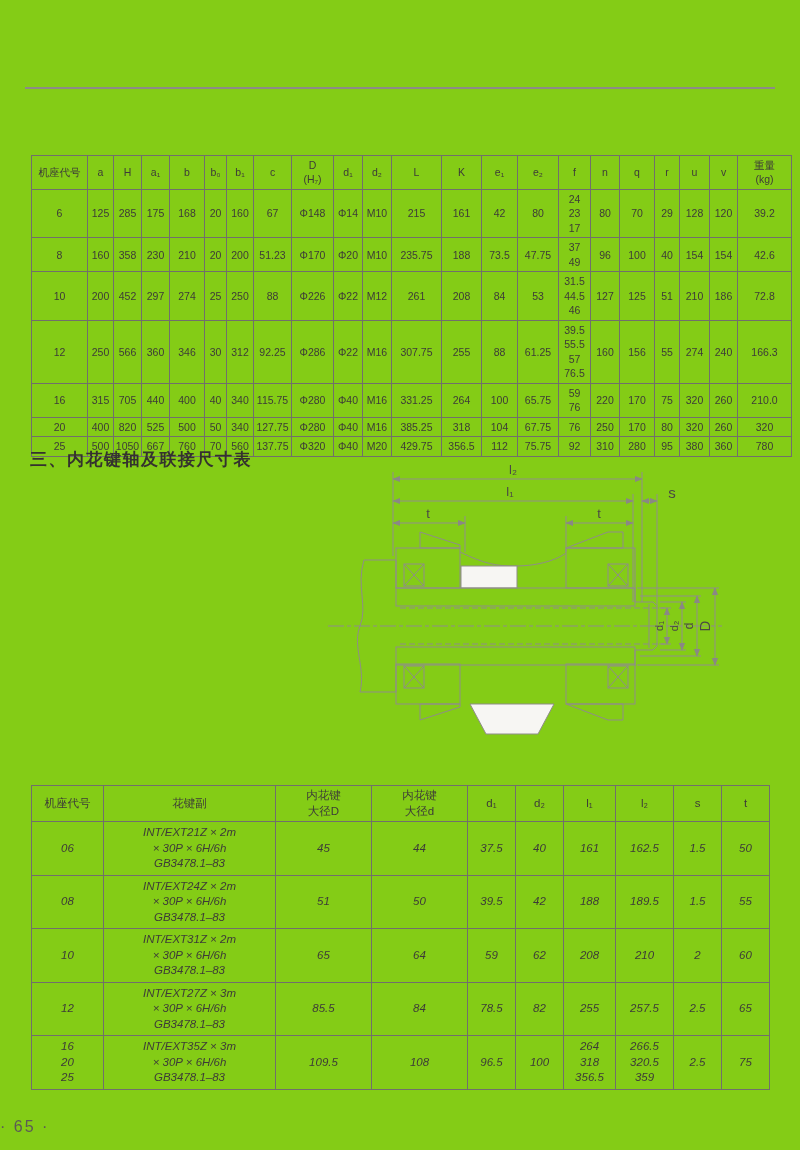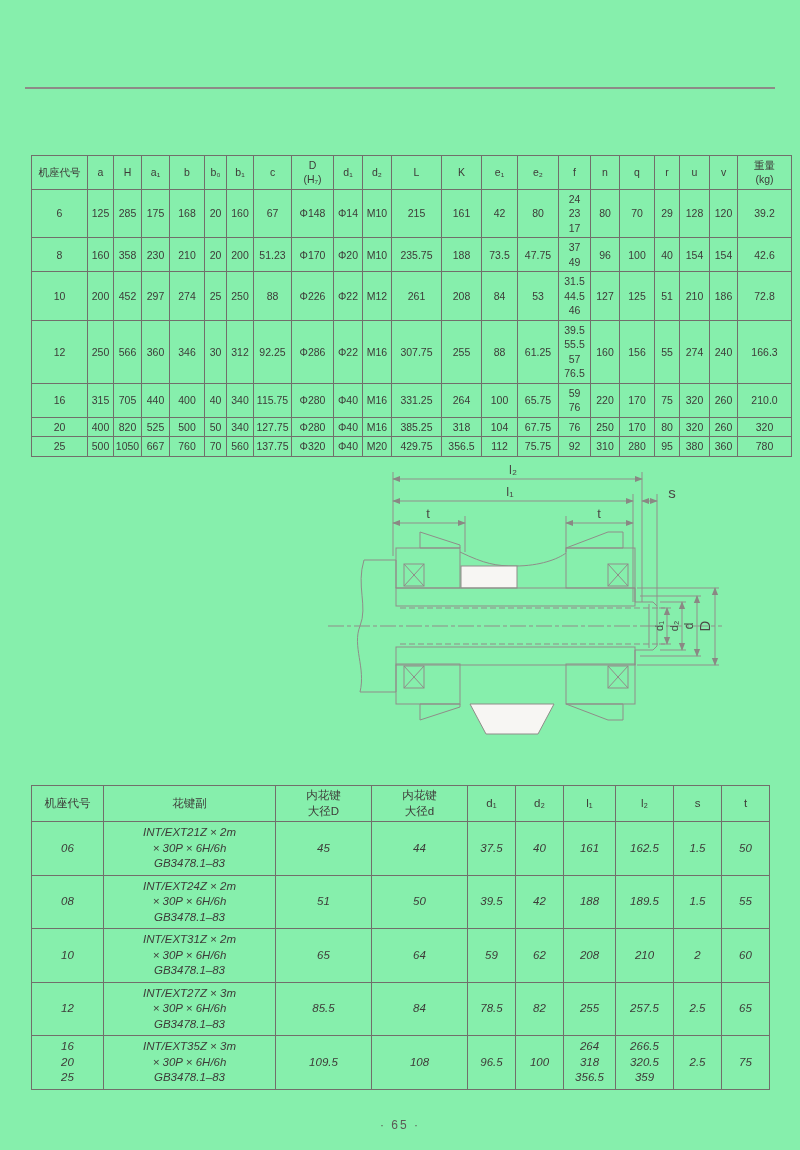--- a/index.html
+++ b/index.html
@@ -1,29 +1,29 @@
 <!DOCTYPE html>
 <html><head>
 <meta charset="utf-8">
 <style>
   html,body{margin:0;padding:0;background:#dddbd7;}
-  .page{position:relative;width:800px;height:1150px;background:#86efac;overflow:hidden;
+  .page{position:relative;width:800px;height:1150px;background:#84cc16;overflow:hidden;
         font-family:"Liberation Sans","DejaVu Sans",sans-serif;color:#3d3b38;}
   .toprule{position:absolute;left:25px;top:87px;width:750px;height:2px;background:#8d8b87;}
   table{border-collapse:collapse;table-layout:fixed;background:transparent;}
   th,td{border:1px solid #716f6b;text-align:center;vertical-align:middle;
         padding:2px 1px;white-space:pre-line;font-weight:normal;color:#3d3b38;}
   .t1{position:absolute;left:31px;top:155px;width:760px;font-size:10.5px;line-height:1.38;}
   .t2{position:absolute;left:31px;top:785px;width:738px;font-size:11.5px;line-height:1.35;}
   .t2 td{padding:3px 1px;font-style:italic;}
   .section-title{position:absolute;left:30px;top:448px;font-size:17px;font-weight:bold;
         color:#34322e;letter-spacing:1.5px;}
   .diagram{position:absolute;left:320px;top:456px;}
-  .pageno{position:absolute;left:0;top:1118px;width:100%;text-align:center;
-        font-size:12px;color:#5c5a56;letter-spacing:2px;}
+  .pageno{position:absolute;left:0;top:1118px;width:100%;text-align:left;
+        font-size:16px;color:#5c5a56;letter-spacing:2px;}
   svg .part{stroke:#8f8d89;stroke-width:1;fill:none;}
   svg .dim{stroke:#918f8b;stroke-width:1;fill:none;}
   svg text{fill:#4a4845;}
 </style>
 </head>
 <body>
 
 <div class="page">
 
   <div class="toprule"></div>
@@ -255,20 +255,21 @@
           <td>310</td>
           <td>280</td>
           <td>95</td>
           <td>380</td>
           <td>360</td>
           <td>780</td>
         </tr>
       </tbody>
   </table>
 
+  <div class="section-title">三、内花键轴及联接尺寸表</div>
 
   <svg class="diagram" width="420" height="318" viewBox="0 0 420 318" xmlns="http://www.w3.org/2000/svg">
     <defs>
       <marker id="arr" viewBox="0 0 10 10" refX="9" refY="5" markerWidth="8" markerHeight="8" orient="auto-start-reverse">
         <path d="M0,1 L10,5 L0,9 z" fill="#8a8884"></path>
       </marker>
       <pattern id="h1" width="6" height="6" patternUnits="userSpaceOnUse" patternTransform="rotate(45)">
         <line x1="0" y1="0" x2="0" y2="6" stroke="#a8a6a0" stroke-width="1"></line>
       </pattern>
       <pattern id="h2" width="6" height="6" patternUnits="userSpaceOnUse" patternTransform="rotate(-45)">

